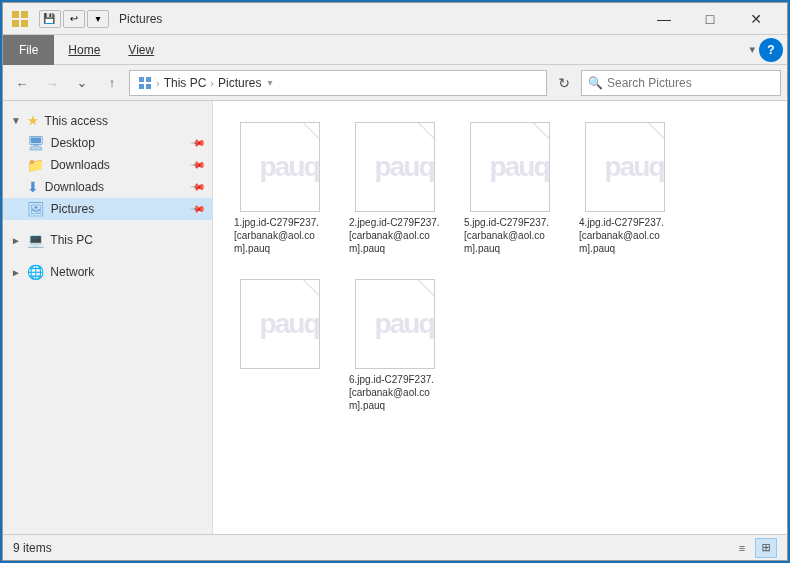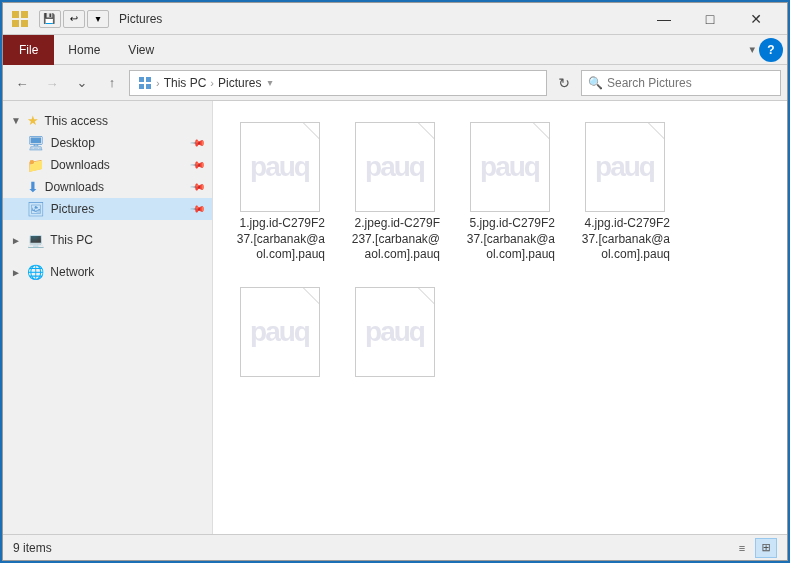--- a/index.html
+++ b/index.html
@@ -83,37 +83,38 @@
 
     
     .menu-bar {
       height: 30px;
       background: #f0f0f0;
       display: flex;
       align-items: center;
       border-bottom: 1px solid #ccc;
     }
     .menu-file {
-      background: #7f1d1d;
+      background: #737373;
       color: white;
       padding: 10px 16px;
       height: 30px;
       display: flex;
       align-items: center;
       font-size: 12px;
       cursor: pointer;
     }
     .menu-item {
       padding: 0 14px;
       height: 30px;
       display: flex;
       align-items: center;
       font-size: 12px;
       color: #333;
       cursor: pointer;
+      text-decoration: underline;
     }
     .menu-right {
       margin-left: auto;
       display: flex;
       align-items: center;
       padding-right: 4px;
       gap: 4px;
     }
     .menu-chevron, .menu-help {
       width: 24px;
@@ -272,21 +273,21 @@
       border-radius: 2px;
     }
     .file-thumb {
       width: 80px;
       height: 90px;
       background: white;
       border: 1px solid #ccc;
       position: relative;
       display: flex;
       align-items: center;
-      justify-content: center;
+      justify-content: flex-end;
       margin-bottom: 4px;
     }
     .file-thumb::before {
       content: '';
       position: absolute;
       top: 0;
       right: 0;
       width: 0;
       height: 0;
       border-style: solid;
@@ -306,23 +307,23 @@
     }
     .file-watermark {
       font-size: 28px;
       color: rgba(200, 200, 220, 0.5);
       font-weight: bold;
       letter-spacing: -2px;
       user-select: none;
       z-index: 0;
     }
     .file-name {
-      font-size: 12px;
-      color: #333;
-      text-align: right;
+      font-size: 10px;
+      color: #333;
+      text-align: left;
       word-break: break-all;
       line-height: 1.3;
       max-width: 100px;
     }
 
     
     .status-bar {
       height: 26px;
       background: #f0f0f0;
       border-top: 1px solid #ccc;
@@ -490,20 +491,21 @@
           </div>
           <div class="file-item">
             <div class="file-thumb">
               <div class="file-watermark">pauq</div>
             </div>
           </div>
           <div class="file-item">
             <div class="file-thumb">
               <div class="file-watermark">pauq</div>
             </div>
+            <div class="file-name">6.jpg.id-C279F237.[carbanak@aol.com].pauq</div>
           </div>
         </div>
     </div>
   </div>
 
   <div class="status-bar">
     <span>9 items</span>
     <div class="status-right">
       <button class="view-btn">≡</button>
       <button class="view-btn active">⊞</button>

